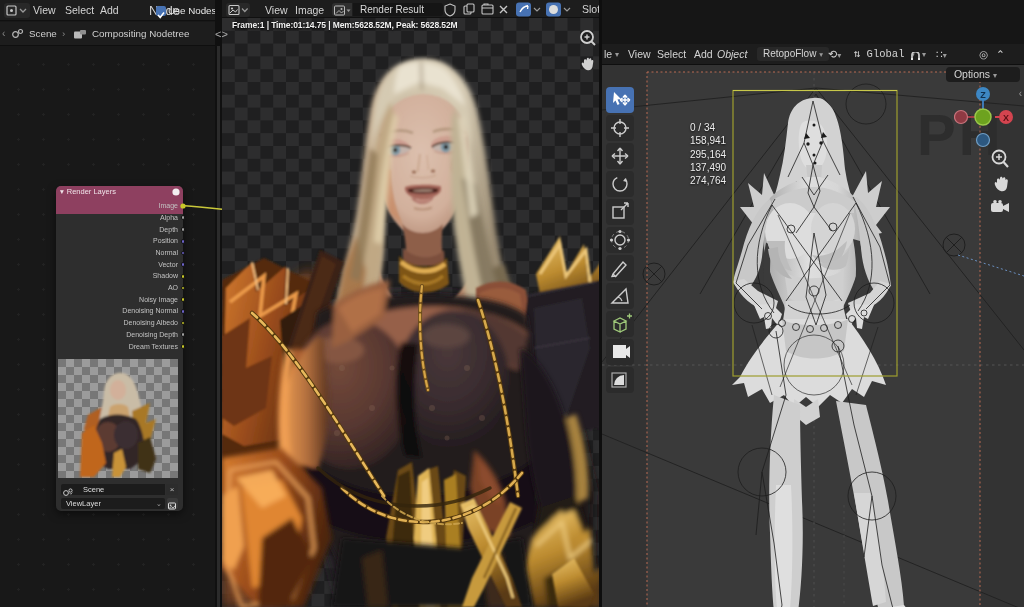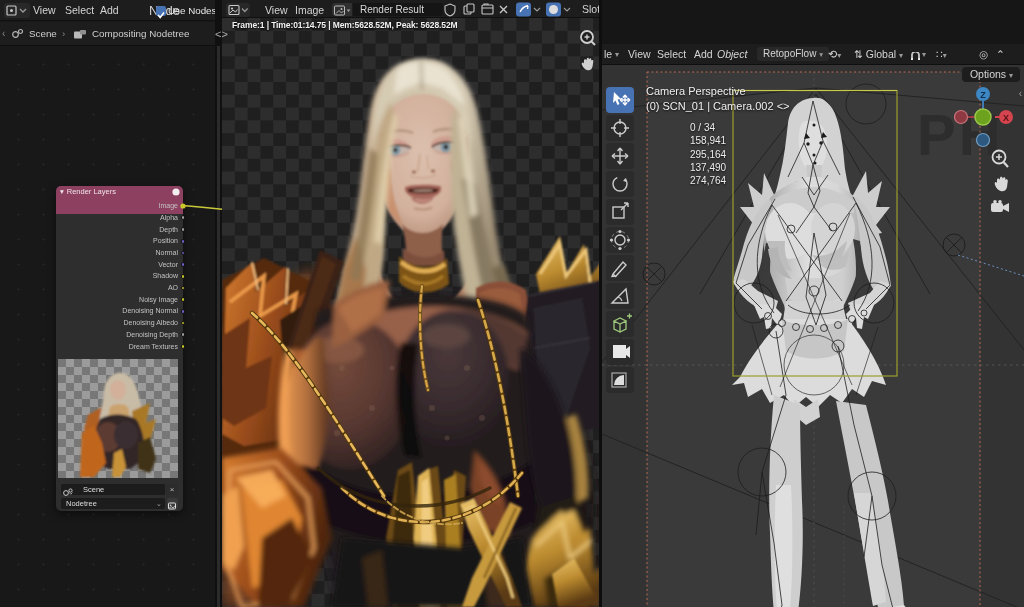--- a/index.html
+++ b/index.html
@@ -113,21 +113,21 @@
      <svg width="14" height="11" viewBox="0 0 14 11">
         <circle cx="5" cy="6" r="2.4" fill="none" stroke="#ccc" stroke-width="1"></circle>
         <circle cx="9.5" cy="3.5" r="1.6" fill="none" stroke="#ccc" stroke-width="1"></circle>
         <path d="M11.2 4.5l1.6 1.8 1.6-1.8" stroke="#999" stroke-width="1" fill="none" transform="translate(-3,1)"></path>
       </svg>
      <span style="position:absolute;left:22px;top:0;color:#dedede;font-size:7.5px;line-height:11px;">Scene</span>
   </div>
   <div class="abs" style="left:166px;top:484px;width:12px;height:11px;background:#2c2c2c;border-radius:0 2px 2px 0;color:#bbb;font-size:8px;line-height:11px;text-align:center;">×</div>
 
   <div class="abs" style="left:61px;top:498px;width:104px;height:11px;background:#1c1c1c;border-radius:2px;color:#dedede;font-size:7.5px;line-height:11px;">
-     <span style="margin-left:5px;">Nodetree</span>
+     <span style="margin-left:5px;">ViewLayer</span>
      <span style="position:absolute;right:3px;color:#999;">⌄</span>
   </div>
   <div class="abs" style="left:167px;top:498px;width:11px;height:11px;background:#3a3a3a;border-radius:2px;">
      <svg width="11" height="11" viewBox="0 0 11 11">
         <rect x="1.5" y="2" width="7" height="6" rx="0.8" fill="none" stroke="#ddd" stroke-width="1"></rect>
         <circle cx="3.6" cy="4.2" r="0.8" fill="#ddd"></circle>
         <path d="M2 7.5l2.2-2 2 1.5 2-2.5" stroke="#ddd" stroke-width="0.8" fill="none"></path>
       </svg>
   </div>
 
@@ -454,21 +454,21 @@
 
   <div class="abs" style="left:0;top:0;width:422px;height:21px;background:#1d1d1d;border-bottom:1px solid #0f0f0f;"></div>
   <div class="abs hdrtxt" style="left:2px;top:0;font-size:10.5px;">le</div>
   <div class="abs" style="left:13px;top:0;color:#999;font-size:8px;line-height:21px;">▾</div>
   <div class="abs hdrtxt" style="left:26px;top:0;font-size:10.5px;">View</div>
   <div class="abs hdrtxt" style="left:55px;top:0;font-size:10.5px;">Select</div>
   <div class="abs hdrtxt" style="left:92px;top:0;font-size:10.5px;">Add</div>
   <div class="abs hdrtxt" style="left:115px;top:0;font-size:10.5px;font-style:italic;">Object</div>
   <div class="abs" style="left:155px;top:2.5px;height:14px;background:#282828;border-radius:3px;color:#d5d5d5;font-size:10px;line-height:14px;padding:0 6px;">RetopoFlow <span style="color:#999;font-size:7.5px;">▾</span></div>
   <div class="abs hdrtxt" style="left:226px;top:0;font-size:11px;">⟲<span style="color:#999;font-size:8px;">▾</span></div>
-  <div class="abs hdrtxt" style="left:252px;top:0;font-size:10.5px;">⇅ Global <span style="color:#999;font-size:8px;">▾</span></div>
+  <div class="abs hdrtxt" style="left:252px;top:0;font-size:10.5px;font-family:Liberation Mono, monospace;">⇅ Global <span style="color:#999;font-size:8px;">▾</span></div>
   <div class="abs" style="left:308px;top:5px;"><svg width="11" height="11" viewBox="0 0 11 11">
         <path d="M2 6 V3 a3.5 3.5 0 0 1 7 0 V6" stroke="#c6c6c6" stroke-width="1.8" fill="none"></path>
         <path d="M2 6 v2 M9 6 v2" stroke="#fff" stroke-width="1.8"></path>
       </svg></div>
   <div class="abs" style="left:320px;top:0;color:#999;font-size:8px;line-height:21px;">▾</div>
   <div class="abs hdrtxt" style="left:334px;top:0;font-size:10.5px;">∷<span style="color:#999;font-size:8px;">▾</span></div>
   <div class="abs hdrtxt" style="left:377px;top:0;font-size:10.5px;">◎</div>
   <div class="abs hdrtxt" style="left:394px;top:0;font-size:10.5px;">⌃</div>
 
   <div class="abs" id="vpcanvas" style="left:0;top:21px;width:422px;height:586px;overflow:hidden;">
@@ -616,21 +616,20 @@
 <rect x="45" y="7" width="333" height="570" stroke="#b96a52" stroke-width="1" stroke-dasharray="2,2.5" fill="none"></rect>
 
 <g transform="translate(192,575)">
 <circle r="5.5" fill="none" stroke="#d84a4a" stroke-width="2.2"></circle>
 <circle r="5.5" fill="none" stroke="#f2f2f2" stroke-width="2.2" stroke-dasharray="2.9,2.9"></circle>
 <path d="M0 -11 V-6 M0 11 V6 M-11 0 H-6 M11 0 H6" stroke="#2a2a2a" stroke-width="1"></path>
 </g>
 </svg>
     </div>
 
-  <div class="abs" style="left:44px;top:40px;color:#f0f0f0;font-size:11px;text-shadow:0 1px 2px rgba(0,0,0,.8);line-height:14.5px;">Camera Perspective<br>(0) SCN_01 | Camera.002 &lt;&gt;</div>
   <div class="abs" style="left:88px;top:77px;color:#ededed;font-size:10px;text-shadow:0 1px 2px rgba(0,0,0,.8);line-height:13.3px;">0 / 34<br>158,941<br>295,164<br>137,490<br>274,764</div>
 
   <div class="abs" style="left:4px;top:43px;width:28px;height:26px;background:#4772b3;border-radius:4px;"><svg width="28" height="26" viewBox="0 0 28 26">
         <path d="M8 5 L15 12 L11.5 12.5 L13.5 17 L11.5 18 L9.5 13.5 L7 16 Z" fill="#fff"></path>
         <g stroke="#fff" stroke-width="1.3">
           <path d="M19 8 v10 M14 13 h10"></path>
           <path d="M19 8 l-2 2.5 M19 8 l2 2.5 M19 18 l-2 -2.5 M19 18 l2 -2.5 M14 13 l2.5 -2 M14 13 l2.5 2 M24 13 l-2.5 -2 M24 13 l-2.5 2"></path>
         </g>
       </svg></div>
   <div class="abs" style="left:4px;top:71px;width:28px;height:26px;background:#2b2b2b;border-radius:4px;"><svg width="28" height="26" viewBox="0 0 28 26">
@@ -673,21 +672,21 @@
       </svg></div>
   <div class="abs" style="left:4px;top:295px;width:28px;height:26px;background:#2b2b2b;border-radius:4px;"><svg width="28" height="26" viewBox="0 0 28 26">
         <rect x="7" y="6" width="13" height="13" fill="#e8e8e8"></rect>
         <path d="M20 10 l4 -3 v12 l-4 -3" fill="#e8e8e8"></path>
       </svg></div>
   <div class="abs" style="left:4px;top:323px;width:28px;height:26px;background:#2b2b2b;border-radius:4px;"><svg width="28" height="26" viewBox="0 0 28 26">
         <path d="M8 18 a10 10 0 0 1 10 -10 v10 z" fill="#ddd"></path>
         <rect x="6" y="6" width="14" height="14" fill="none" stroke="#aaa" stroke-width="1.2"></rect>
       </svg></div>
 
-  <div class="abs" style="right:4px;top:23px;background:#1d1d1d;border-radius:4px;color:#d5d5d5;font-size:10.5px;padding:1px 7px 2px 8px;">Options <span style="color:#999;font-size:8px;">▾</span></div>
+  <div class="abs" style="right:4px;top:23px;background:#1d1d1d;border-radius:4px;color:#d5d5d5;font-size:10.5px;padding:1px 23px 2px 8px;">Options <span style="color:#999;font-size:8px;">▾</span></div>
   <div class="abs" style="right:2px;top:44px;color:#9a9a9a;font-size:10px;">‹</div>
 
   <svg class="abs" style="left:352px;top:40px;" width="64" height="66" viewBox="0 0 64 66">
     <path d="M29 33 H10" stroke="#a33c47" stroke-width="2"></path>
     <path d="M41 33 H52" stroke="#d3444f" stroke-width="2"></path>
     <path d="M29 10 L29 26" stroke="#3f7ab5" stroke-width="2"></path>
     <path d="M29 40 L29 56" stroke="#3a5a80" stroke-width="0"></path>
     <circle cx="29" cy="10" r="7" fill="#3d87c4"></circle>
     <text x="29" y="13.5" font-size="9" font-weight="bold" fill="#103050" text-anchor="middle" font-family="Liberation Sans,sans-serif">Z</text>
     <circle cx="52" cy="33" r="7" fill="#d3444f"></circle>

